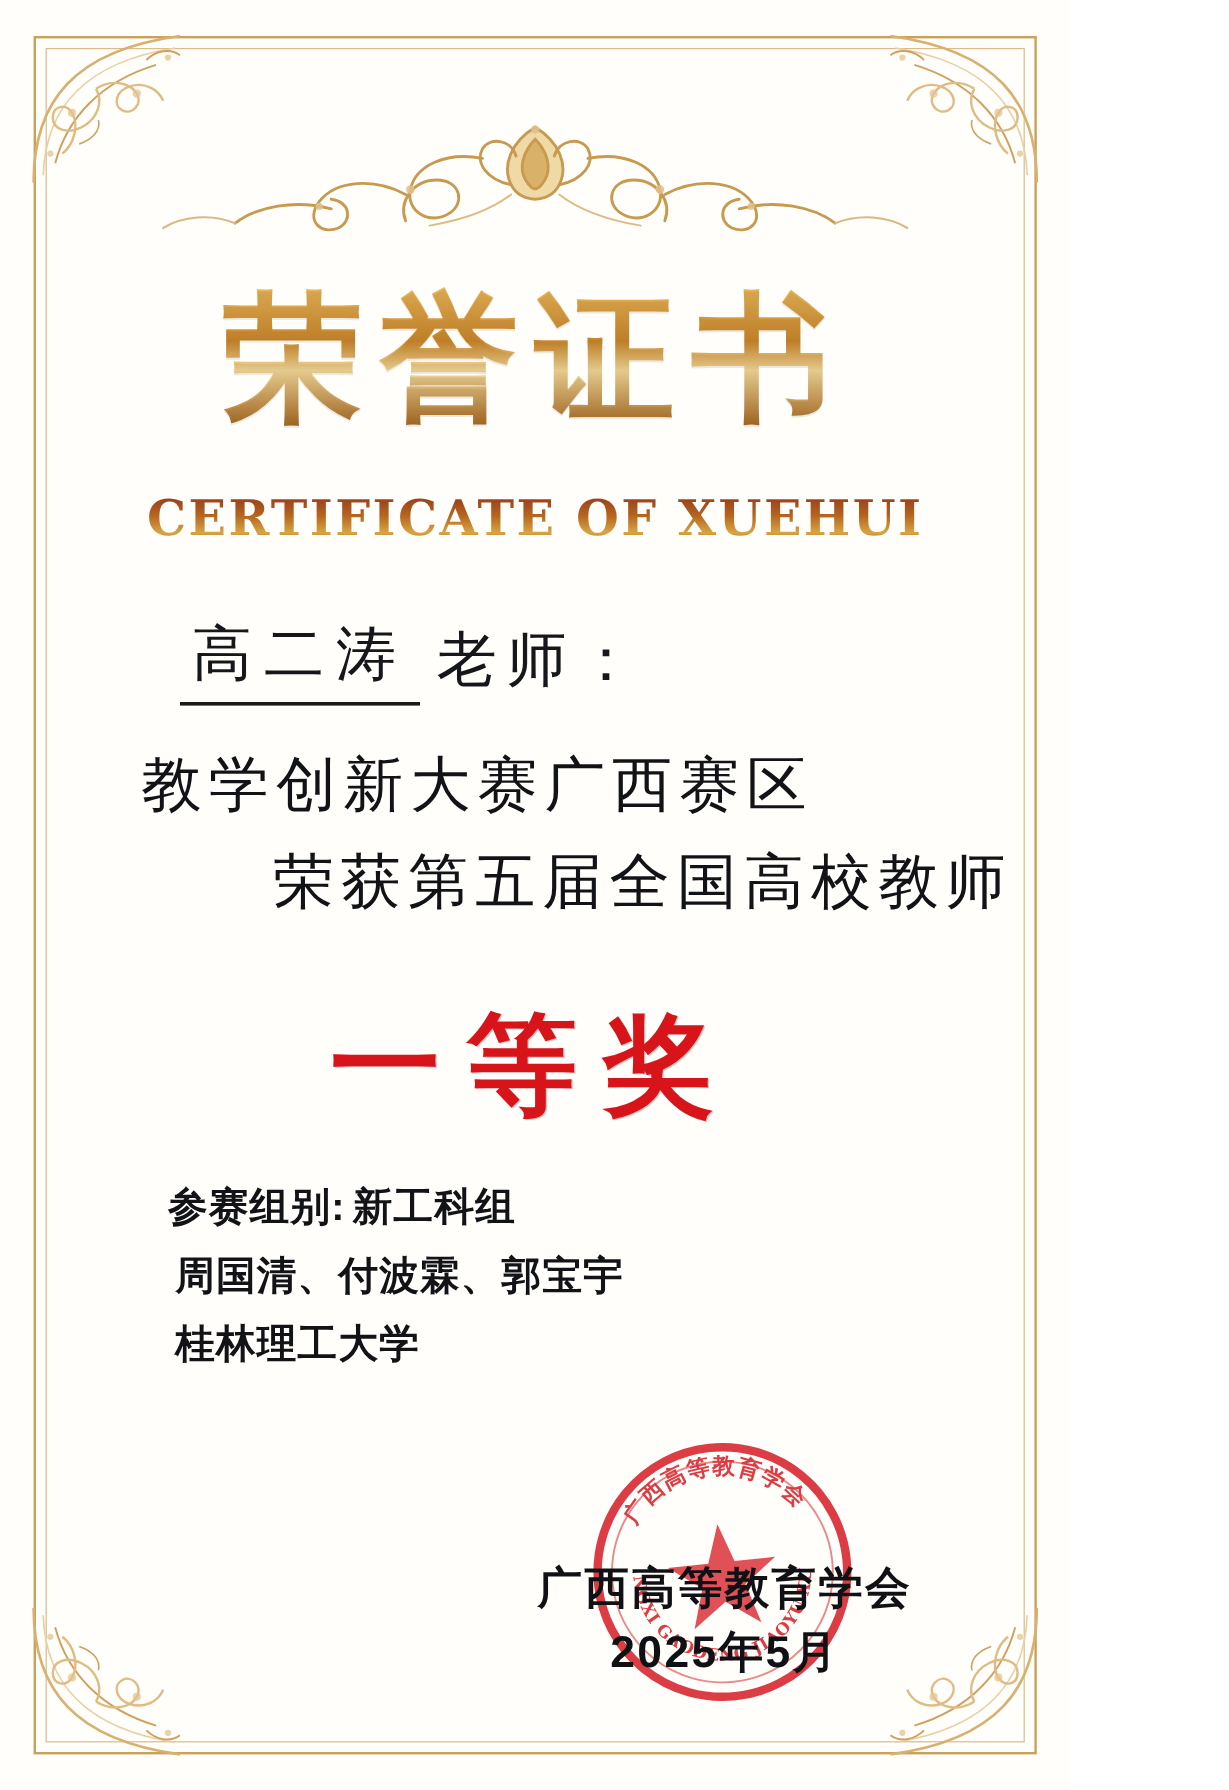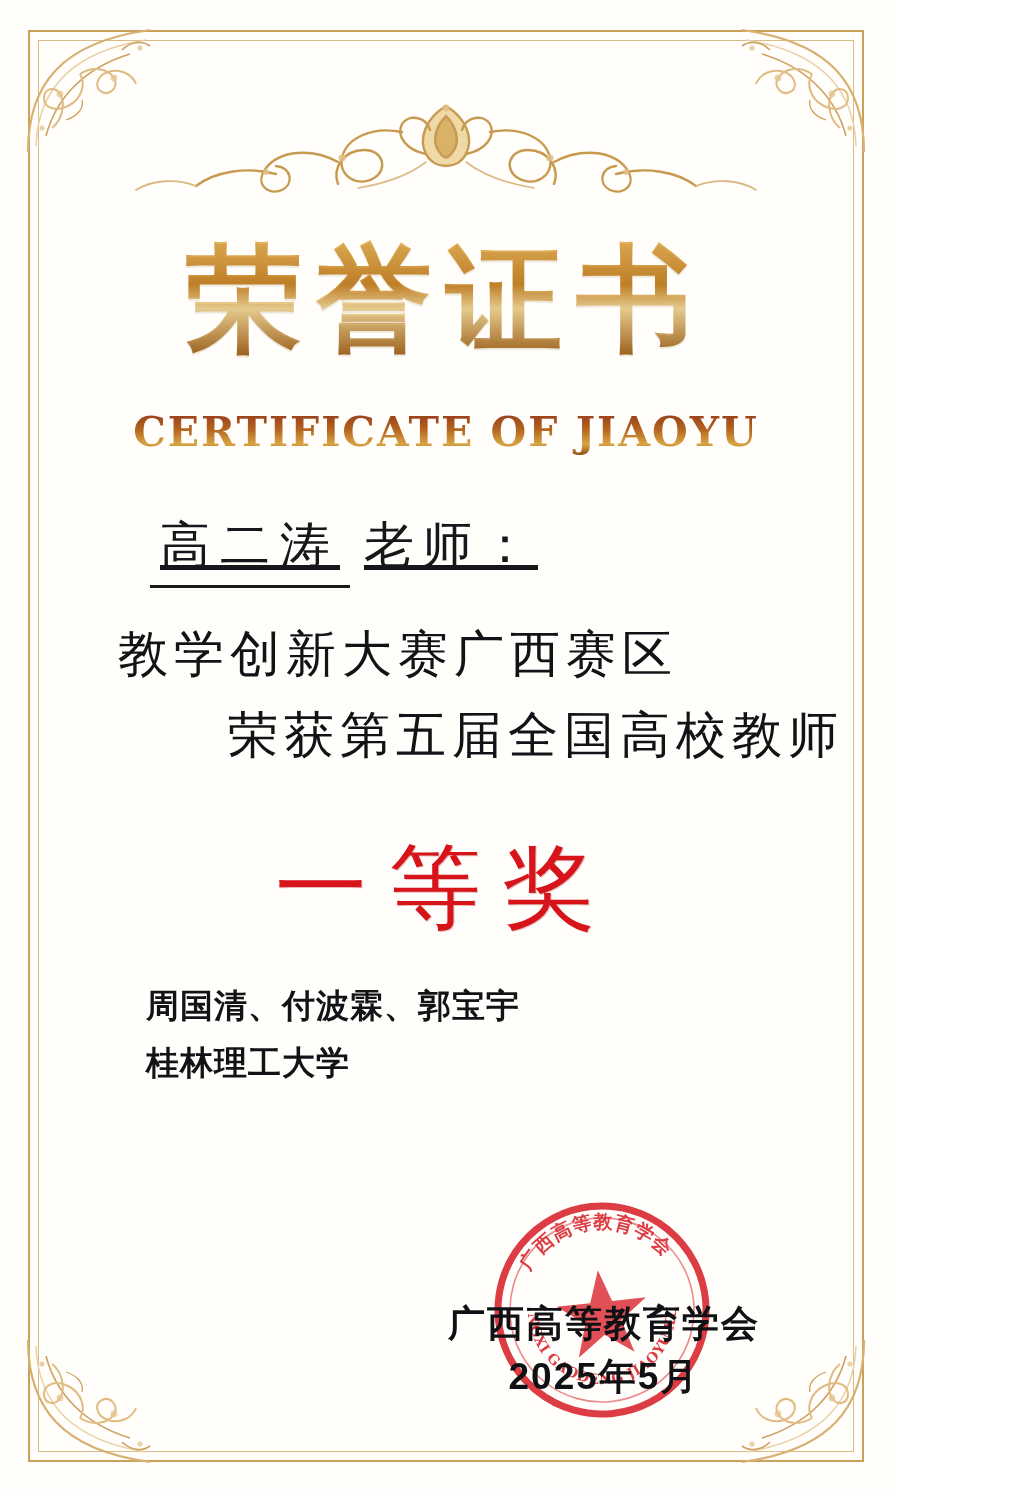--- a/index.html
+++ b/index.html
@@ -95,24 +95,23 @@
     color: transparent;
     -webkit-text-fill-color: transparent;
   }
 
   
   .salutation {
     position: absolute;
     top: 512px;
     left: 150px;
     display: flex;
-    align-items: flex-start;
+    align-items: center;
     font-family: "DejaVu Serif", "Liberation Serif", serif;
     color: #15171a;
-    text-decoration: underline;
   }
   .recipient-name {
     font-size: 50px;
     letter-spacing: 10px;
     font-weight: 500;
     padding: 0 10px 6px 10px;
     border-bottom: 3px solid #1a1a1a;
   }
   .salutation-suffix {
     font-size: 50px;
@@ -140,21 +139,21 @@
   .body-line.indented { text-indent: 110px; }
 
   
   .award {
     position: absolute;
     top: 826px;
     left: 0; right: 0;
     text-align: center;
     font-family: "DejaVu Serif", "Liberation Serif", serif;
     font-size: 92px;
-    font-weight: 400;
+    font-weight: 700;
     letter-spacing: 22px;
     color: #d6141a;
     text-shadow: 1px 1px 0 rgba(150,0,0,0.25);
   }
 
   
   .details {
     position: absolute;
     top: 978px;
     left: 140px;
@@ -323,35 +322,39 @@
         <circle cx="246" cy="66" r="3.6"></circle>
         <circle cx="454" cy="66" r="3.6"></circle>
         <circle cx="170" cy="80" r="3"></circle>
         <circle cx="530" cy="80" r="3"></circle>
         <circle cx="350" cy="16" r="3.4"></circle>
       </g>
     </svg>
   </div>
 
   <div class="title-cn">荣誉证书</div>
-  <div class="title-en">CERTIFICATE OF JIAOYU</div>
+  <div class="title-en">CERTIFICATE OF XUEHUI</div>
 
   <div class="salutation">
     <span class="recipient-name">高二涛</span>
     <span class="salutation-suffix">老师：</span>
   </div>
 
   <div class="body-lines">
     <div class="body-line">教学创新大赛广西赛区</div>
     <div class="body-line indented">荣获第五届全国高校教师</div>
   </div>
 
   <div class="award">一等奖</div>
 
   <div class="details">
+    <div class="detail-row">
+      <span class="detail-label">参赛组别:</span>
+      <span class="detail-value">新工科组</span>
+    </div>
     <div class="detail-row">
       <span class="detail-value">周国清、付波霖、郭宝宇</span>
     </div>
     <div class="detail-row">
       <span class="detail-value">桂林理工大学</span>
     </div>
   </div>
 
   <div class="seal">
     <svg viewBox="0 0 224 224" xmlns="http://www.w3.org/2000/svg">

